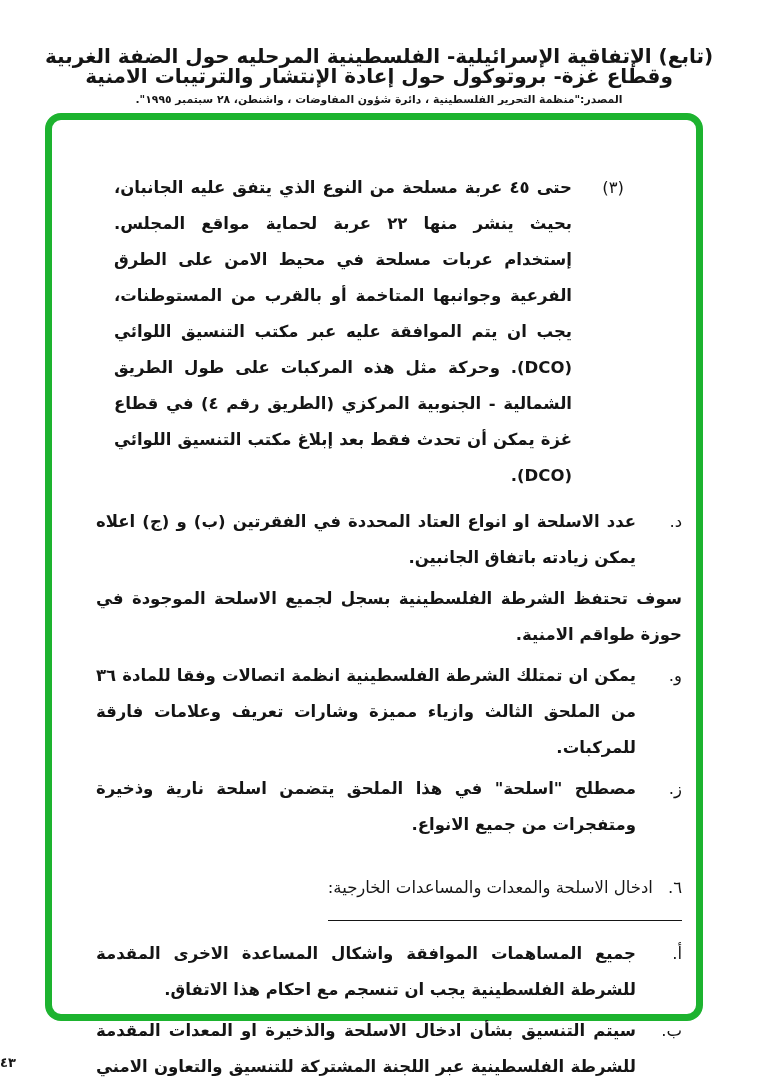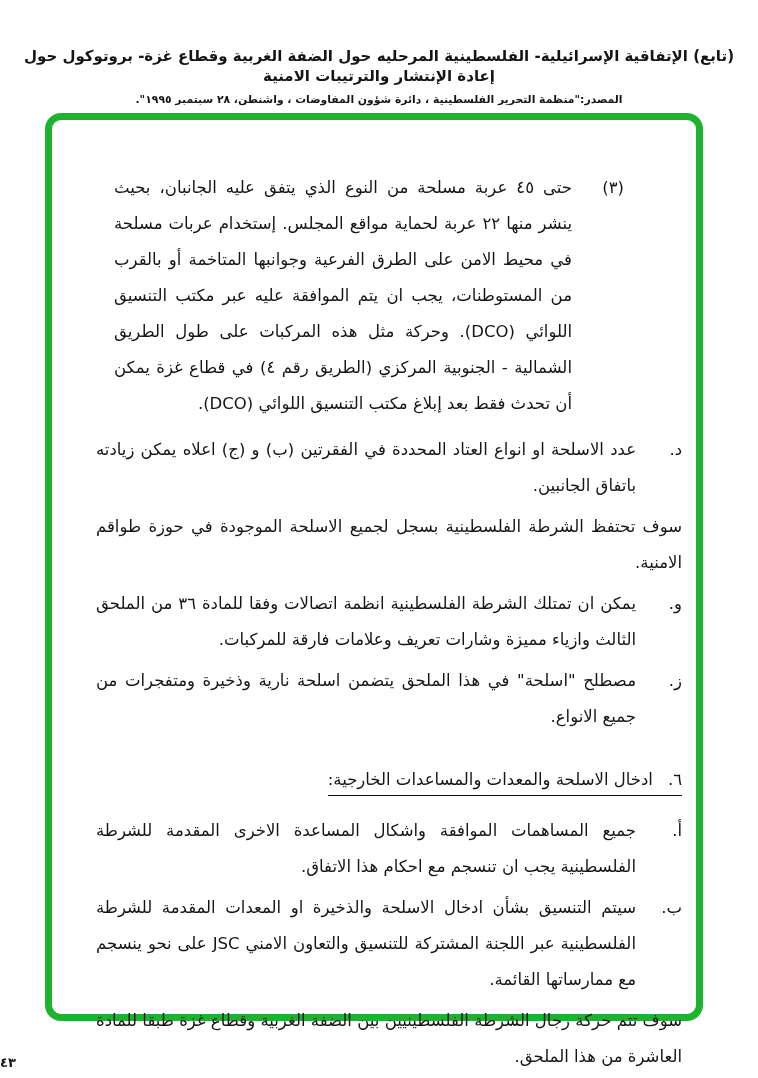--- a/index.html
+++ b/index.html
@@ -1,39 +1,39 @@
 <!DOCTYPE html>
 <html lang="ar"><head>
 <meta charset="utf-8">
 <style>
   html,body{margin:0;padding:0;}
   body{
     width:758px;height:1078px;position:relative;background:#ffffff;
     font-family:"DejaVu Sans", sans-serif;color:#151515;overflow:hidden;
   }
   .doc-header{position:absolute;top:46px;left:0;right:0;text-align:center;direction:rtl;}
-  .doc-title{font-size:15px;font-weight:bold;letter-spacing:0;line-height:20px;padding:0 14px;}
+  .doc-title{font-size:20px;font-weight:bold;letter-spacing:0;line-height:20px;padding:0 14px;}
   .doc-source{font-size:10.8px;font-weight:bold;margin-top:7px;}
   .frame{
     position:absolute;left:45px;top:113px;width:658px;height:908px;
     box-sizing:border-box;border:7px solid #1db32f;border-radius:16px;background:#fff;
   }
   .content{
     direction:rtl;text-align:justify;
     padding:50px 14px 0 44px;
     font-size:16.5px;line-height:36px;
   }
   .li{display:flex;margin-bottom:5px;}
   .li .marker{flex:0 0 46px;}
-  .li .text{flex:1;text-align:justify;}
+  .li .text{flex:1;text-align:justify;font-weight:bold;}
   .item3{margin-left:18px;margin-right:58px;margin-bottom:10px;}
   .item3 .marker{flex:0 0 52px;}
   .section-heading{margin:27px 0 15px;}
   .section-heading .underline{
-    display:inline-block;border-bottom:1.4px solid #151515;padding-bottom:3px;line-height:24px;
+    display:inline-block;border-bottom:1.4px solid #151515;padding-bottom:20px;line-height:24px;
   }
   .heading-marker{margin-left:15px;}
   .para{margin-top:4px;text-align:justify;}
   .page-number{
     position:absolute;bottom:8px;left:0;right:0;text-align:left;
     font-size:13px;font-weight:bold;letter-spacing:6px;
   }
 </style>
 </head>
 <body>

